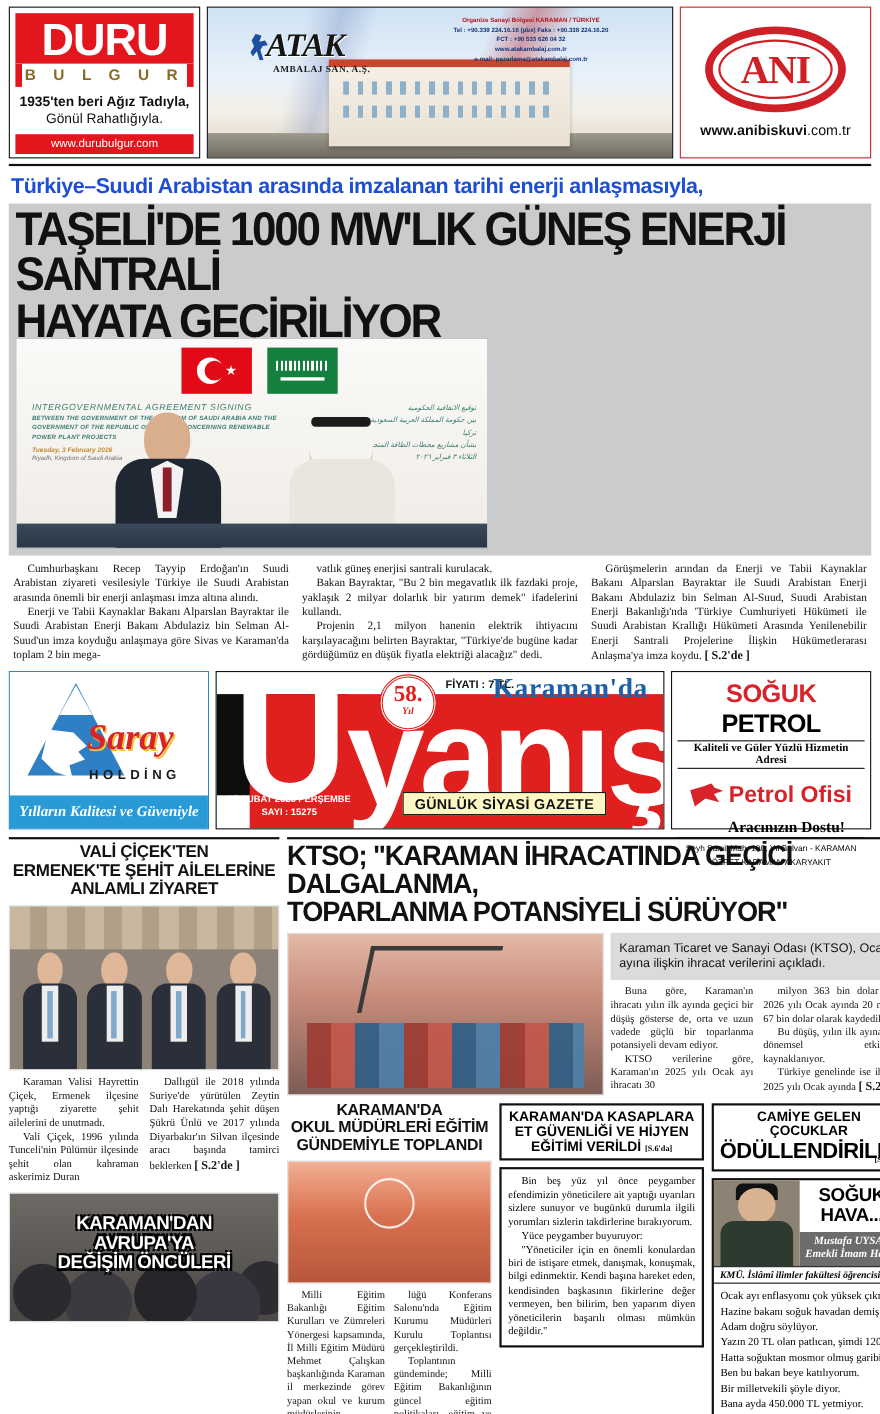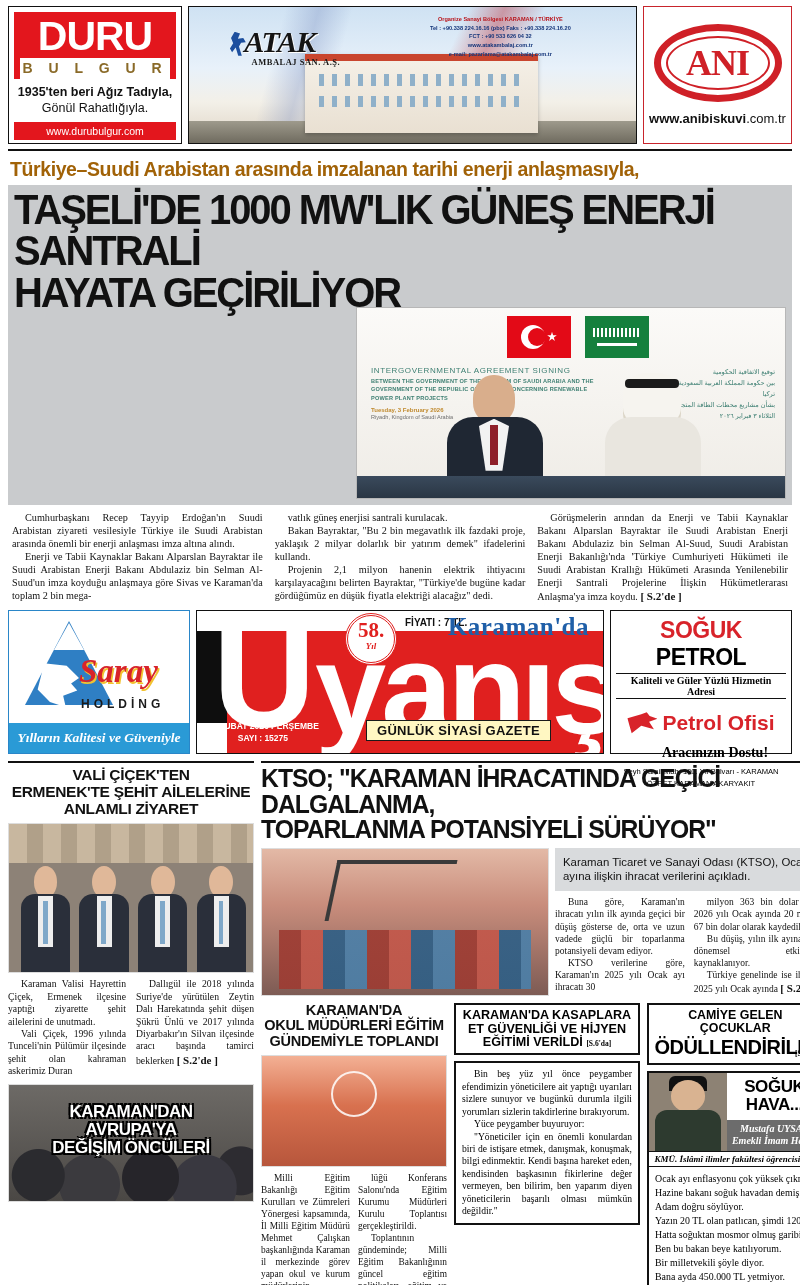--- a/index.html
+++ b/index.html
@@ -80,21 +80,21 @@
     letter-spacing: .5px; color: #1a1a1a;
   }
   .atak-info {
     position: absolute; right: 6px; top: 8px; text-align: center; width: 58%;
     font-family: "Liberation Sans", sans-serif; font-size: 5.6px; font-weight: bold;
     line-height: 1.55; color: #14357a;
   }
   .atak-info .hl { color: #b8131a; }
 
   .ad-ani {
-    width: 149px; border: 1px solid #c8242c; background: #fff;
+    width: 174px; border: 1px solid #c8242c; background: #fff;
     display: flex; flex-direction: column; align-items: center;
     justify-content: center; padding: 6px;
   }
   .ani-oval {
     width: 128px; height: 78px; border-radius: 50%;
     border: 7px solid #cf2027; display: flex; align-items: center; justify-content: center;
     margin-bottom: 2px; position: relative;
   }
   .ani-oval::after {
     content:""; position:absolute; left:5px; top:5px; right:5px; bottom:5px;
@@ -106,30 +106,30 @@
   }
   .ani-www {
     font-family: "Liberation Sans", sans-serif; font-size: 13px; color: #111; margin-top: 7px;
   }
   .ani-www b { font-weight: bold; }
 
   
   .rule { border-top: 2px solid #111; margin: 5px 0; }
   .kicker {
     font-family: "Liberation Sans", sans-serif; font-weight: bold;
-    font-size: 19.5px; letter-spacing: -.4px; color: #a16207; padding: 2px 0 4px 2px;
+    font-size: 19.5px; letter-spacing: -.4px; color: #1d4ed8; padding: 2px 0 4px 2px;
   }
   .lead-band { background: #c9cbcd; padding: 4px 6px 6px 6px; position: relative; }
   .lead-head {
     font-family: "Liberation Sans", sans-serif; font-weight: bold;
     font-size: 43px; line-height: .96; letter-spacing: -2.2px;
     color: #111; transform: scaleX(.93); transform-origin: left;
   }
   .lead-head span { display: block; }
-  .lead-photo-wrap { display:flex; justify-content:flex-end; margin-top: -6px; }
+  .lead-photo-wrap { display:flex; justify-content:flex-start; margin-top: -6px; font-style: italic; }
   .sign-photo {
     width: 430px; height: 192px; border: 1px solid #b7b7b7; position: relative;
     overflow: hidden; background: #f4f2ee;
   }
   .sign-backdrop { position:absolute; inset:0; background: linear-gradient(180deg,#fbfaf8,#efece6); }
   .flag-tr { position:absolute; left: 150px; top: 8px; width: 64px; height: 42px; background:#e30a17; }
   .flag-tr::before {
     content:""; position:absolute; left:14px; top:9px; width:24px; height:24px;
     border-radius:50%; background:#fff;
   }

